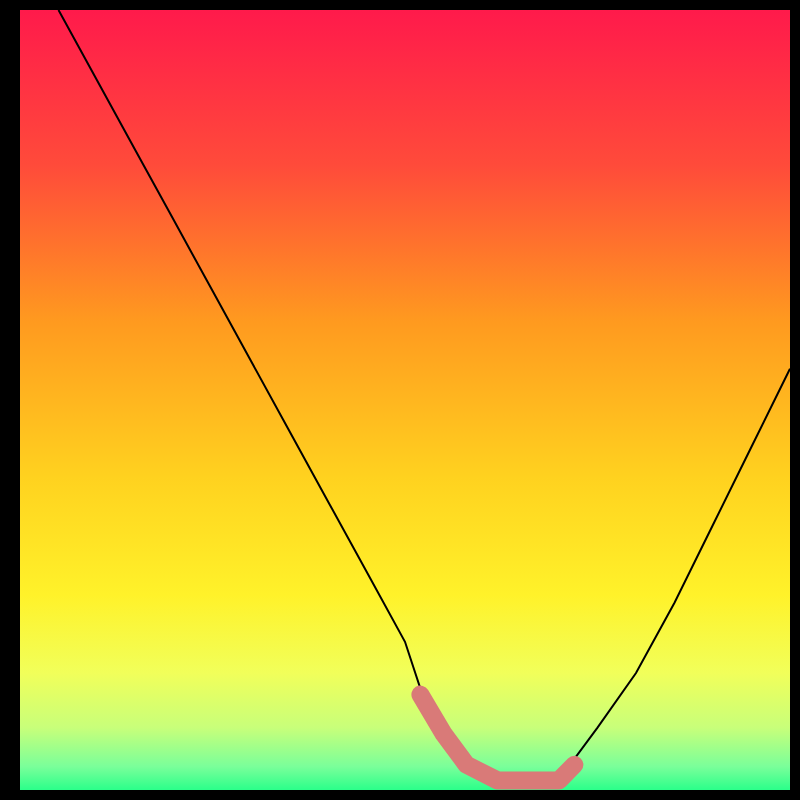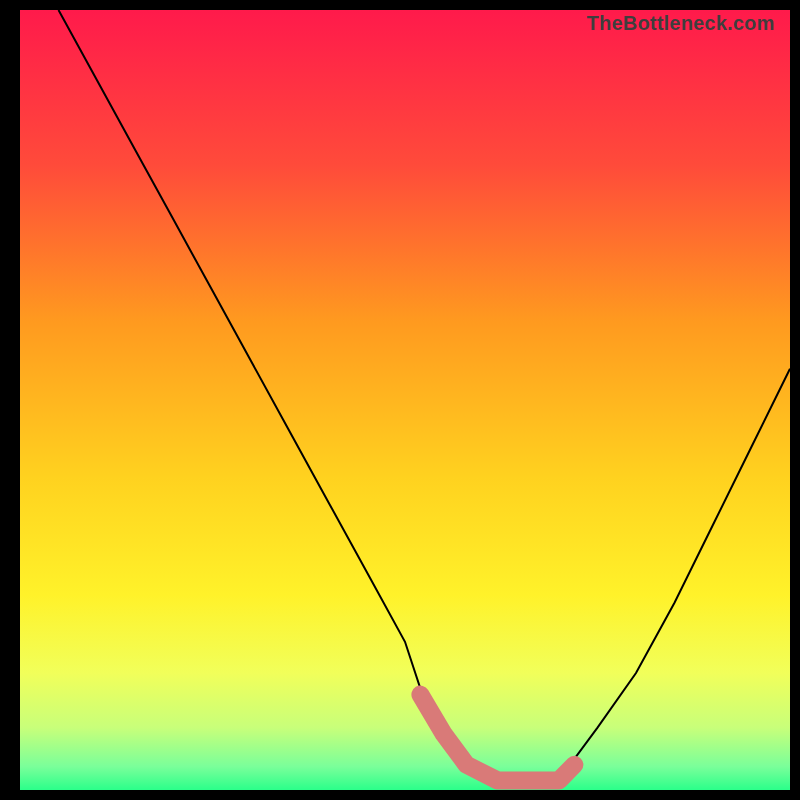--- a/index.html
+++ b/index.html
@@ -51,14 +51,13 @@
           <stop offset="85%" stop-color="#f1ff5a"></stop>
           <stop offset="92%" stop-color="#c8ff7a"></stop>
           <stop offset="97%" stop-color="#7aff9a"></stop>
           <stop offset="100%" stop-color="#2bff8a"></stop>
         </linearGradient>
     </defs>
     <rect id="grad-rect" x="0" y="0" width="770" height="780" fill="url(#bg-grad)"></rect>
     <path id="curve-path" fill="none" stroke="#000000" stroke-width="2" d="M38.5 0.0 L77.0 70.2 L115.5 140.4 L154.0 210.6 L192.5 280.8 L231.0 351.0 L269.5 421.2 L308.0 491.4 L346.5 561.6 L385.0 631.8 L400.4 678.6 L423.5 717.6 L446.6 748.8 L477.4 764.4 L508.2 768.3 L539.0 764.4 L554.4 748.8 L577.5 717.6 L616.0 663.0 L654.5 592.8 L693.0 514.8 L731.5 436.8 L770.0 358.8 "></path>
     <path id="marker-path" fill="none" stroke="#d97a78" stroke-width="18" stroke-linecap="round" stroke-linejoin="round" d="M400.4 684.6 L423.5 723.6 L446.6 754.8 L477.4 770.4 L508.2 770.4 L539.0 770.4 L554.4 754.8 "></path>
   </svg>
-  <div class="watermark">TheBottleneck.com</div>
 </div>
 
 </body></html>

